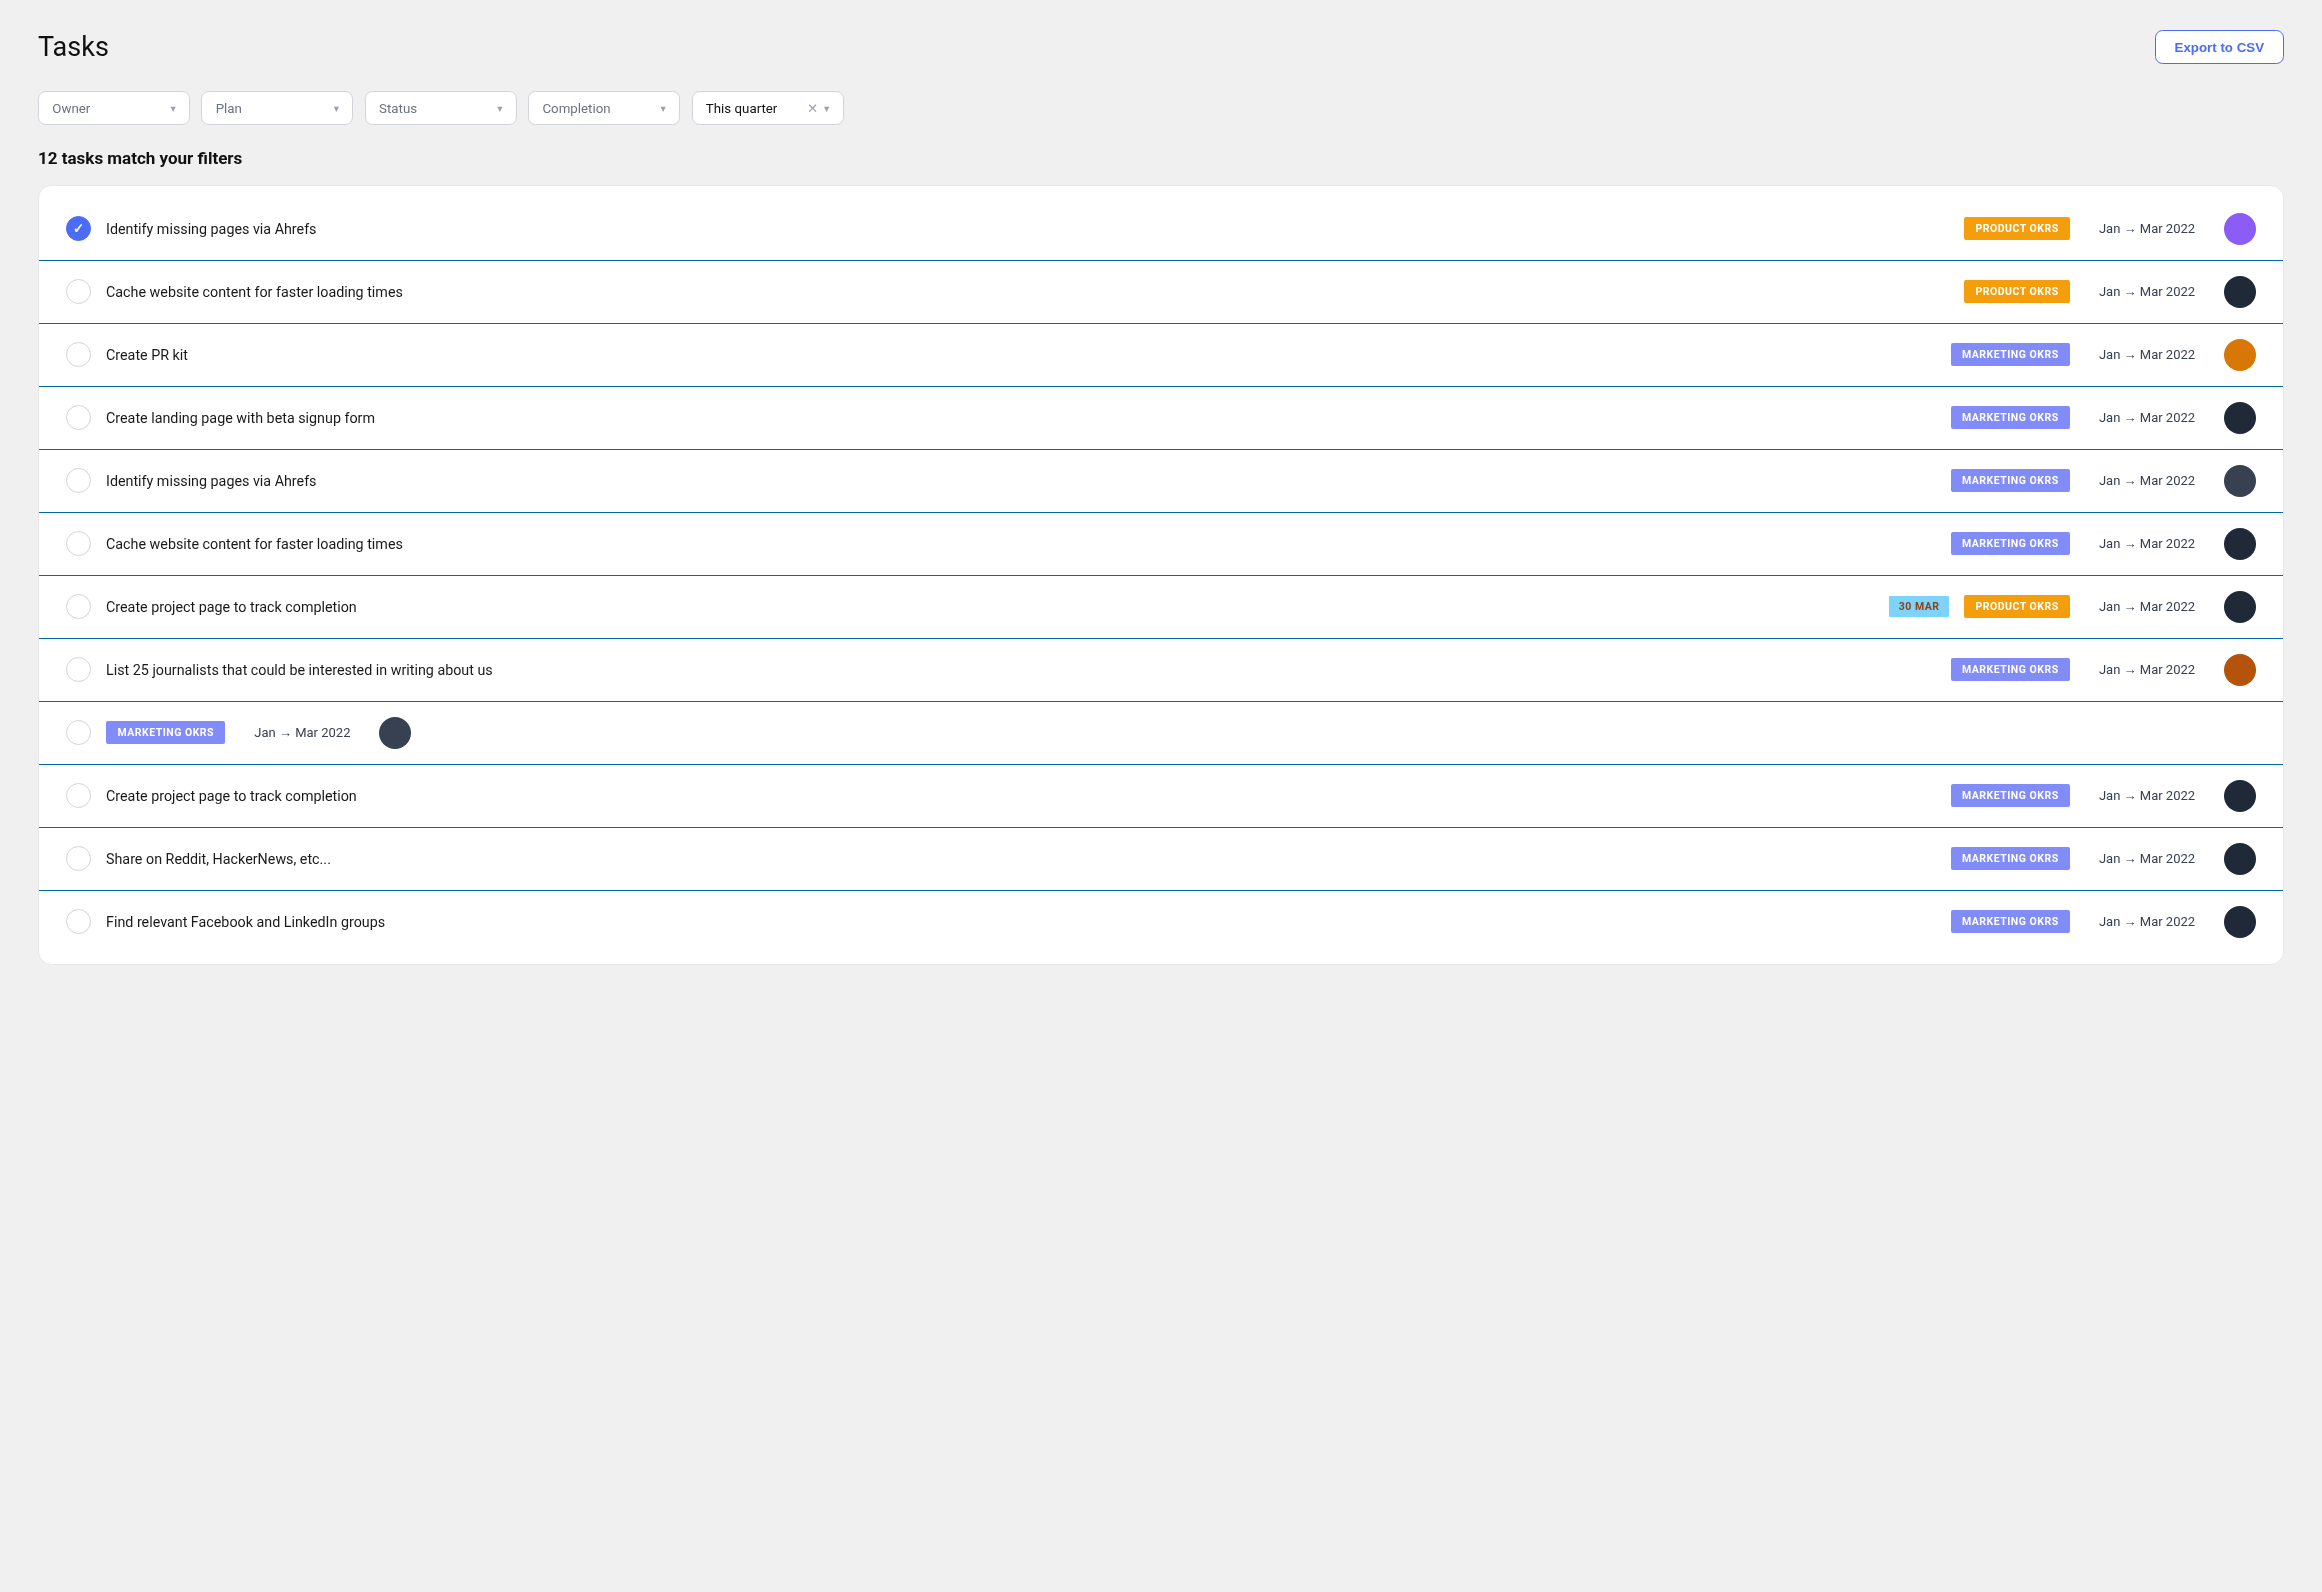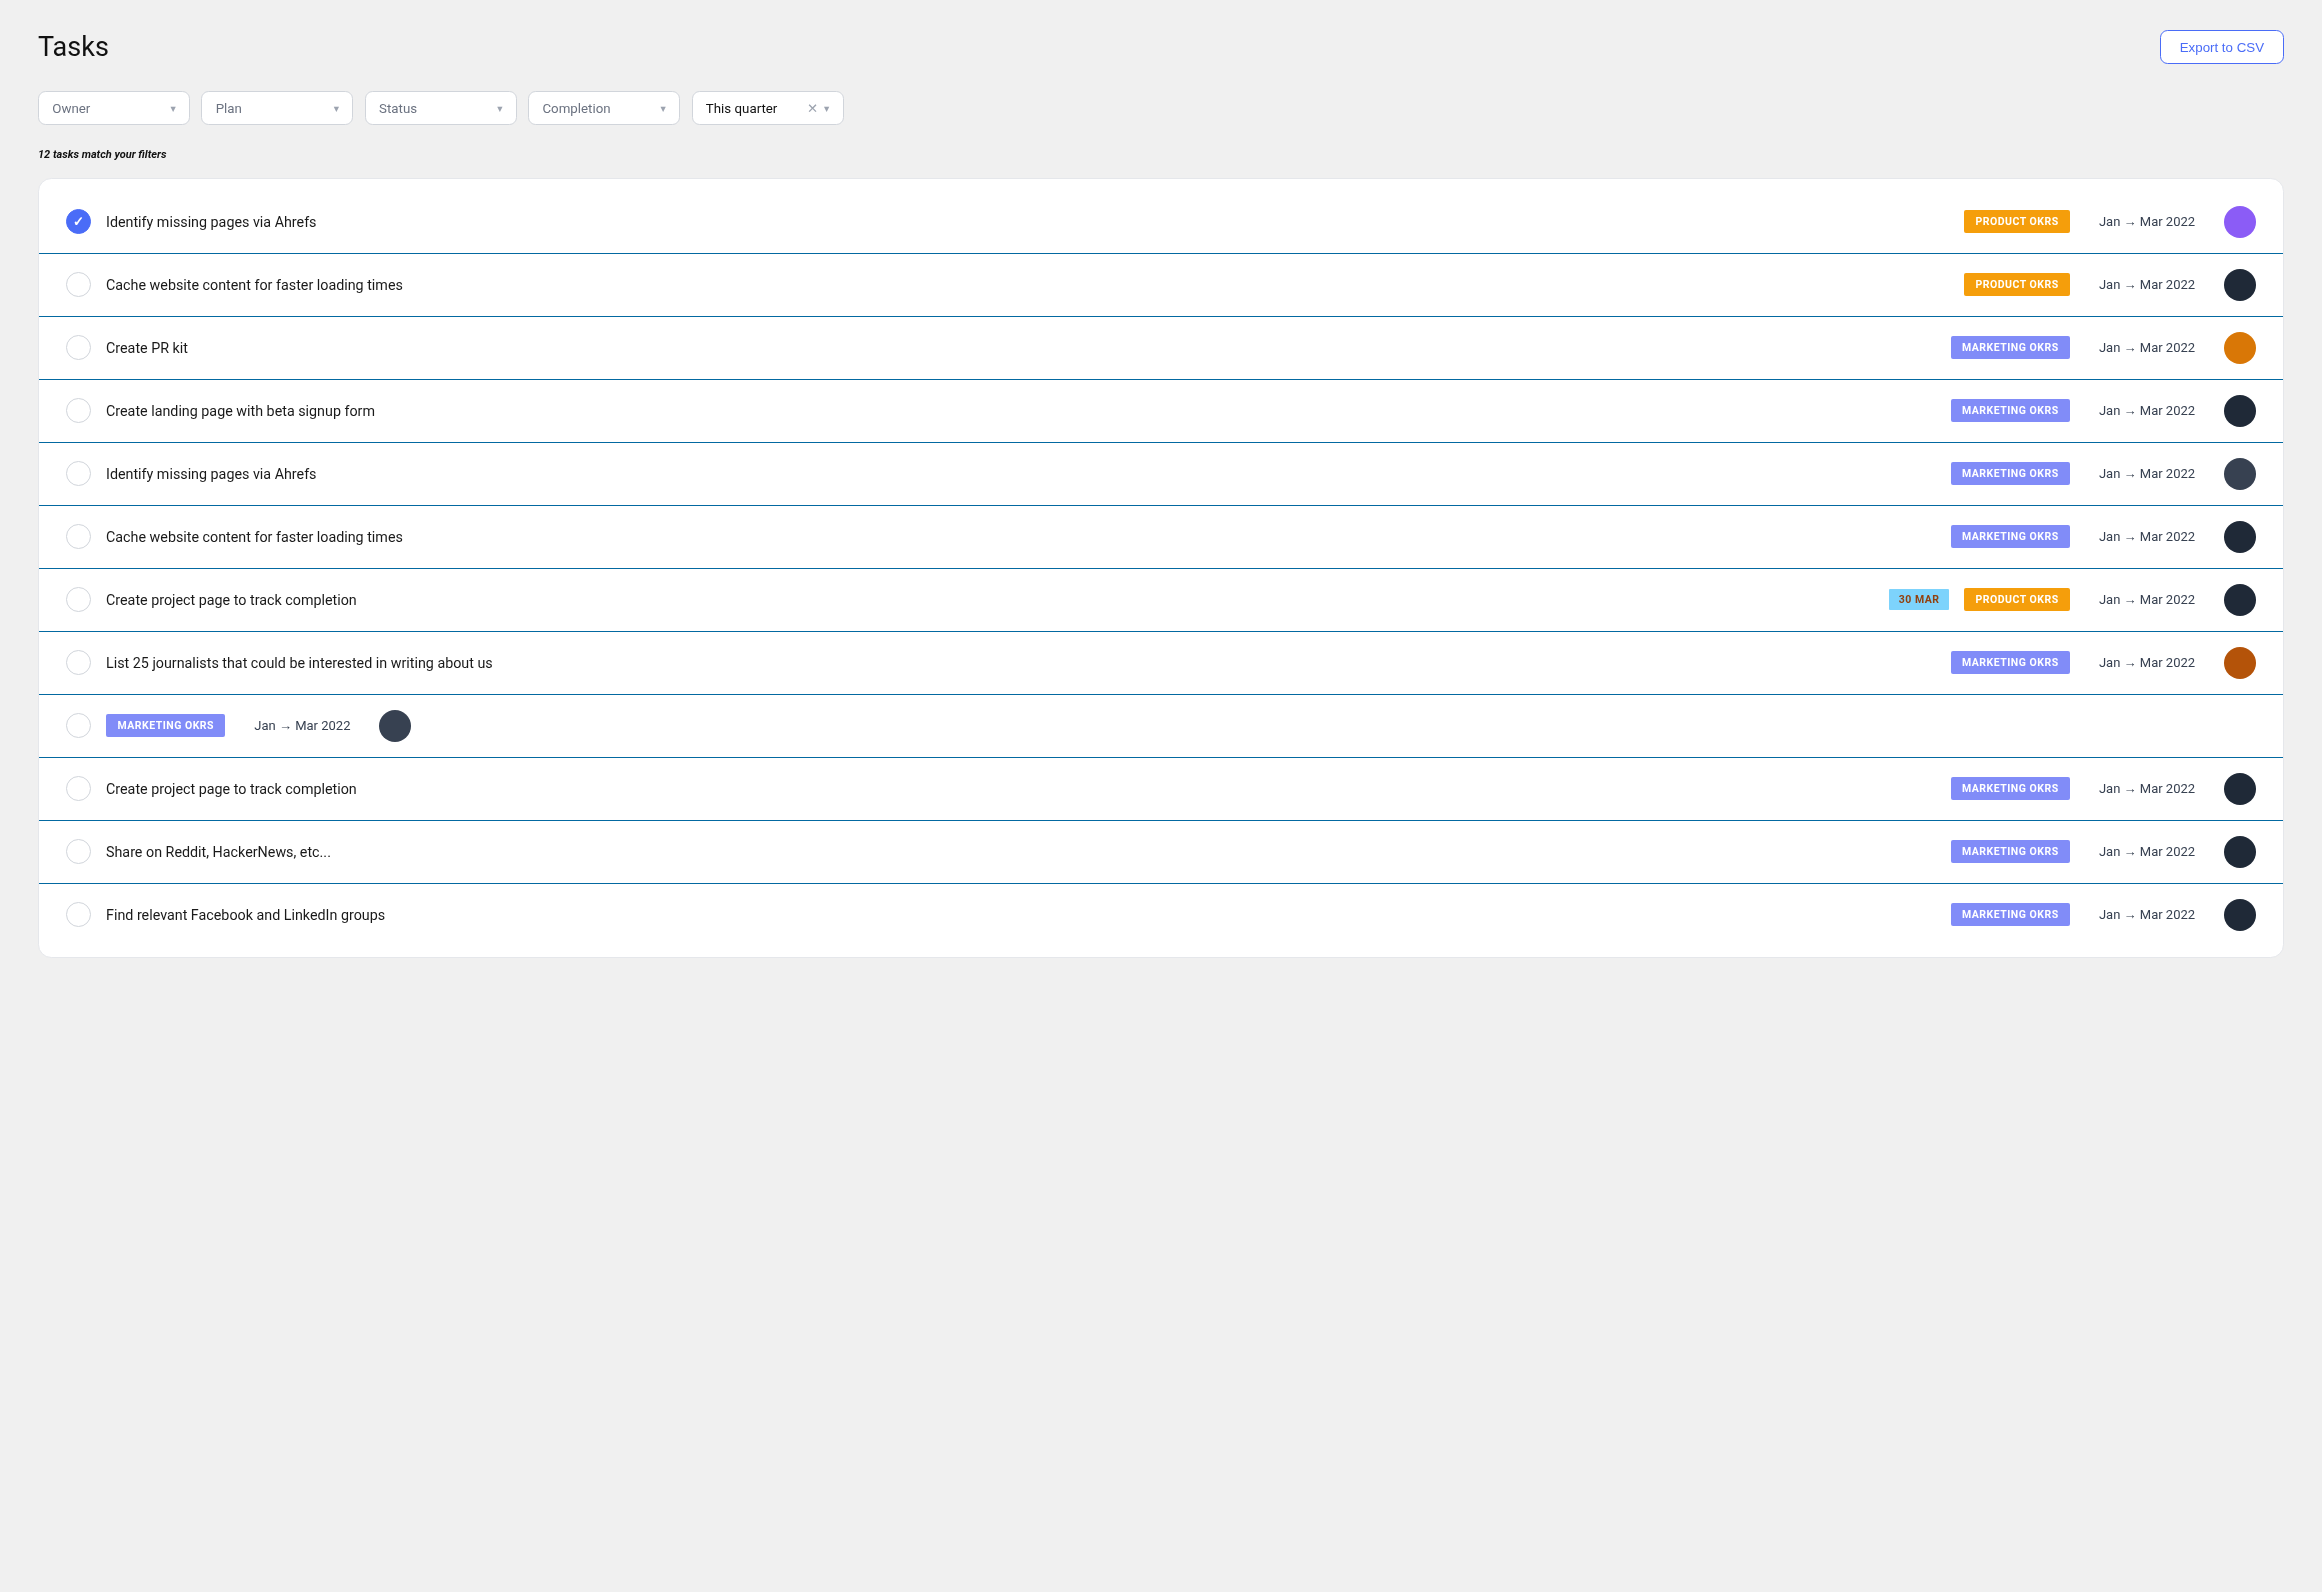--- a/index.html
+++ b/index.html
@@ -18,21 +18,21 @@
     }
     .page-title {
       font-size: 27px;
       font-weight: 400;
       color: #111;
     }
     .export-btn {
       border: 1.9px solid #4a6cf7;
       background: #fff;
       color: #4a6cf7;
-      font-weight: 400;
+      font-weight: 700;
       font-size: 13.3px;
       padding: 8.6px 19px;
       border-radius: 7.6px;
       cursor: pointer;
     }
     .filters {
       display: flex;
       gap: 11.4px;
       margin-bottom: 23px;
       flex-wrap: wrap;
@@ -58,25 +58,24 @@
     .filter-select.has-value {
       color: #111;
     }
     .filter-select .clear-btn {
       color: #9ca3af;
       font-size: 13.3px;
       cursor: pointer;
       margin-right: 1.9px;
     }
     .results-count {
-      font-size: 11px;
+      font-size: 17px;
       font-weight: 700;
       margin-bottom: 17px;
       color: #111;
-      font-style: italic;
     }
     .task-list-container {
       background: #fff;
       border-radius: 13.3px;
       border: 1.4px solid #e5e7eb;
       padding: 11.4px 0;
     }
     .task-row {
       display: flex;
       align-items: center;

